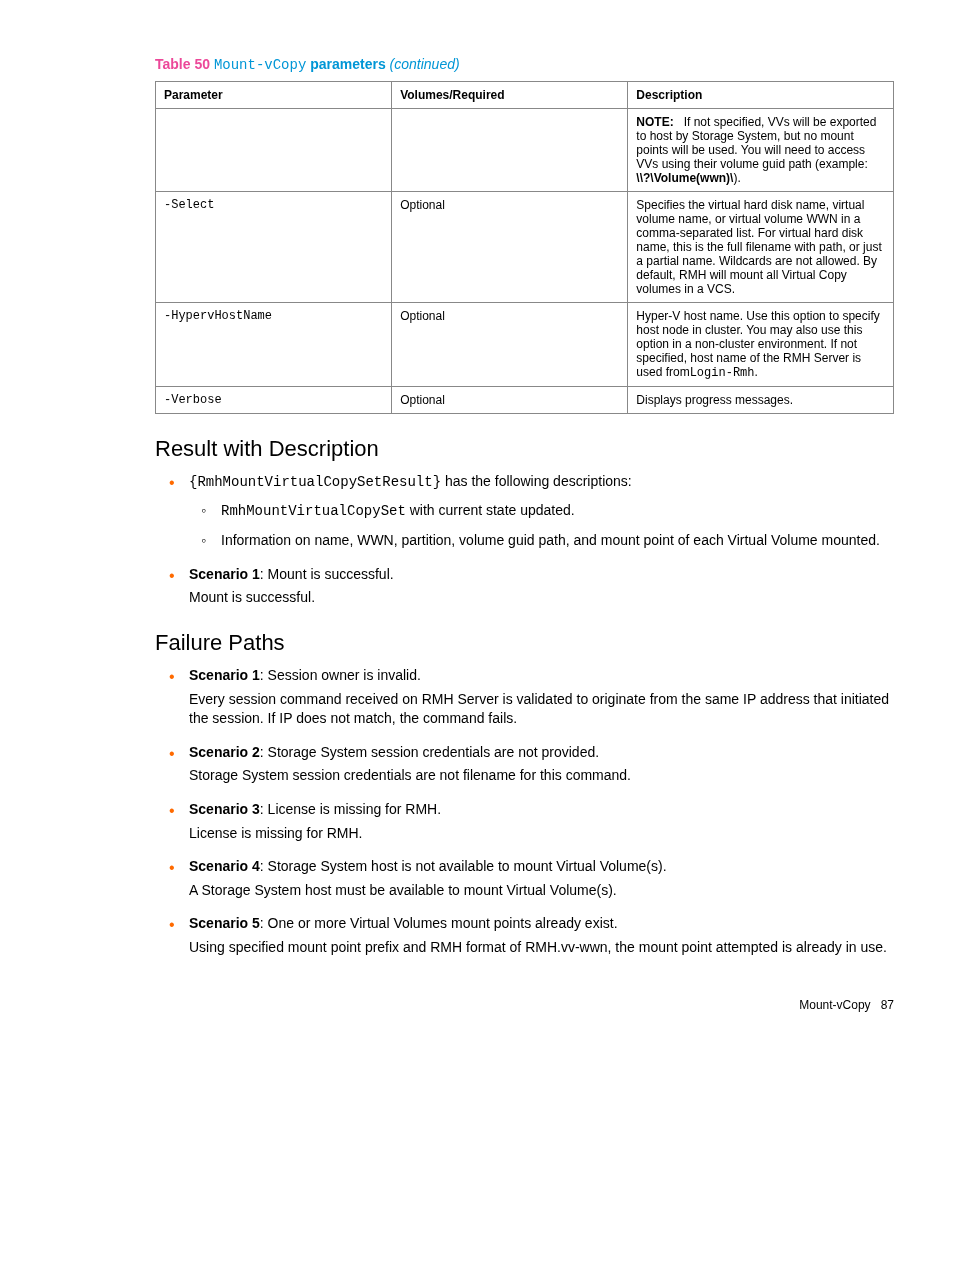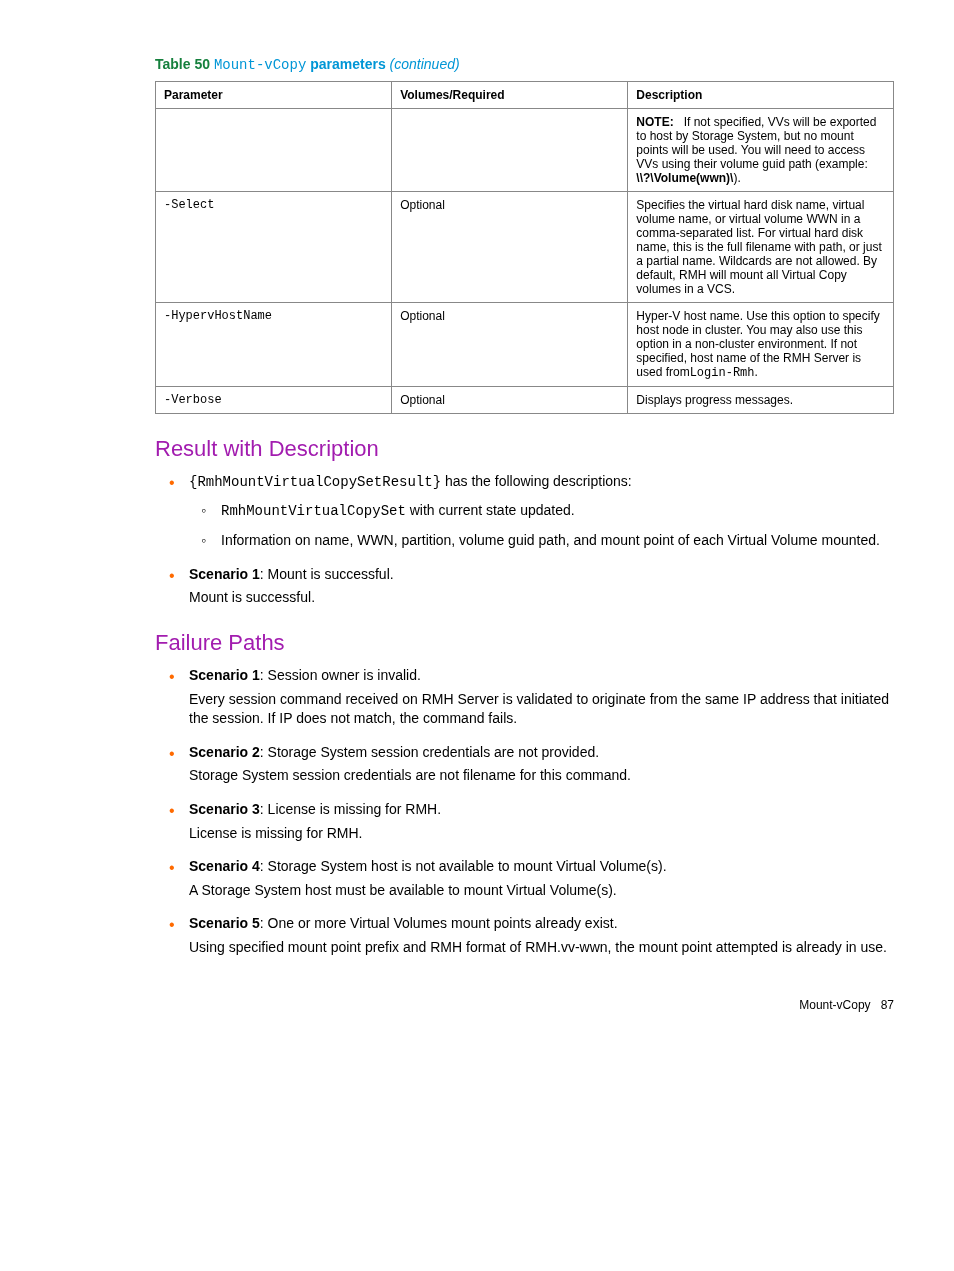--- a/index.html
+++ b/index.html
@@ -12,21 +12,21 @@
     width: 954px;
   }
   .page {
     padding: 56px 60px 30px 155px;
     box-sizing: border-box;
   }
   .table-caption {
     font-size: 14px;
     margin-bottom: 8px;
   }
-  .table-caption .table-num { color: #15803d; font-weight: bold; }
+  .table-caption .table-num { color: #ec4899; font-weight: bold; }
   .table-caption .table-cmd { font-family: "Courier New", monospace; color: #0096d6; }
   .table-caption .table-bold { font-weight: bold; color: #0096d6; }
   .table-caption .continued { font-style: italic; color: #0096d6; }
   table.params {
     border-collapse: collapse;
     width: 100%;
     font-size: 12px;
   }
   table.params th, table.params td {
     border: 1px solid #888;
@@ -39,21 +39,21 @@
     white-space: nowrap;
   }
   table.params td.param-col { width: 32%; }
   table.params td.opt-col { width: 32%; }
   table.params td.desc-col { width: 36%; }
   .mono { font-family: "Courier New", monospace; }
   .note-label { font-weight: bold; }
   h2.section {
     font-family: Arial, Helvetica, sans-serif;
     font-weight: normal;
-    color: #a21caf;
+    color: #000000;
     font-size: 22px;
     margin: 22px 0 10px 0;
   }
   ul.bullets {
     list-style: none;
     padding: 0;
     margin: 0 0 0 0;
   }
   ul.bullets > li {
     position: relative;

